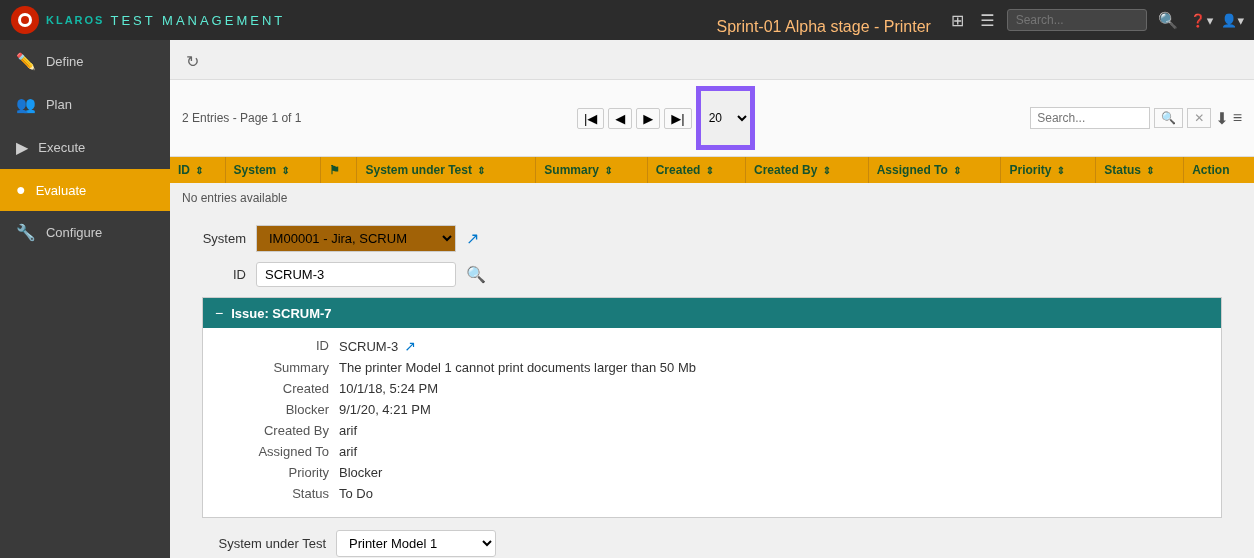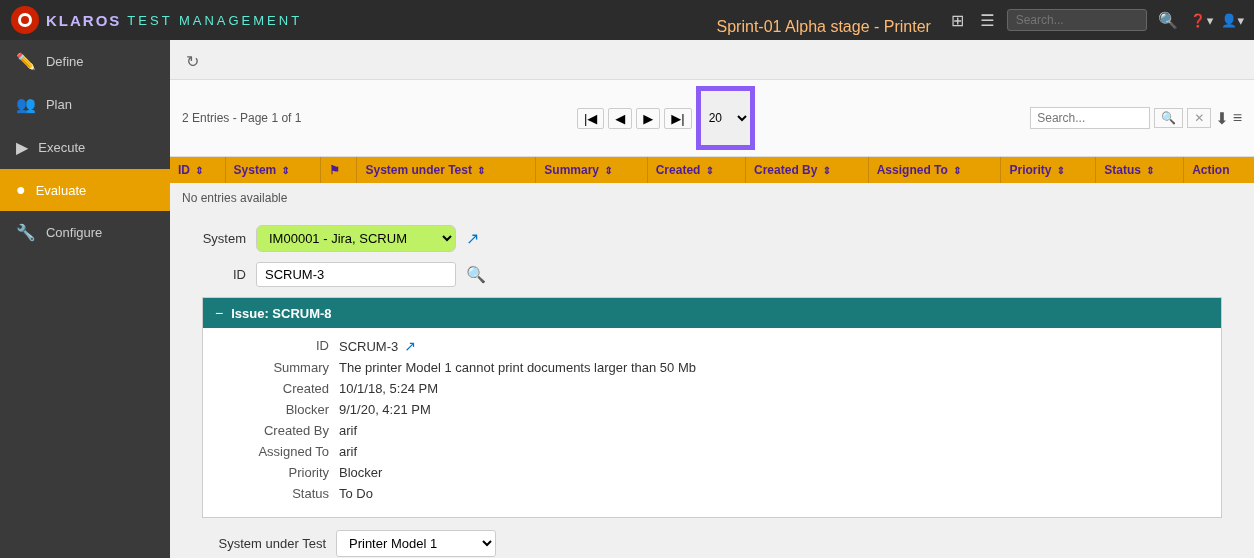--- a/index.html
+++ b/index.html
@@ -10,21 +10,21 @@
       background: #2c2c2c;
       color: #fff;
       height: 40px;
       display: flex;
       align-items: center;
       padding: 0 10px;
       gap: 8px;
     }
     .topnav-logo { display: flex; align-items: center; gap: 6px; }
     .topnav-logo-icon { width: 30px; height: 30px; }
-    .topnav-brand { font-size: 15px; font-weight: bold; letter-spacing: 2px; color: #c4b5fd; }
+    .topnav-brand { font-size: 11px; font-weight: bold; letter-spacing: 2px; color: #14b8a6; }
     .topnav-app { font-size: 13px; letter-spacing: 3px; color: #5eead4; }
     .topnav-spacer { flex: 1; }
     .topnav-sprint { font-size: 16px; color: #fdba74; margin-right: 8px; margin-top: 14px; }
     .topnav-icon-btn {
       background: none; border: none; color: #ccc; cursor: pointer; font-size: 16px; padding: 2px 4px;
     }
     .topnav-search {
       background: #444; border: 1px solid #666; color: #fff; padding: 3px 8px; font-size: 12px; width: 140px; border-radius: 3px;
     }
     .topnav-help { background: none; border: none; color: #ccc; cursor: pointer; font-size: 13px; }
@@ -64,36 +64,36 @@
     .page-size-select { font-size: 12px; padding: 19px 4px; border: 5px solid #8b5cf6; }
     .search-area { display: flex; align-items: center; gap: 4px; }
     .table-search { border: 1px solid #ccc; padding: 3px 6px; font-size: 12px; width: 120px; }
     .search-btn { background: none; border: 1px solid #ccc; padding: 2px 6px; cursor: pointer; font-size: 12px; }
     .clear-btn { background: none; border: 1px solid #ccc; padding: 2px 6px; cursor: pointer; font-size: 12px; color: #999; }
     .export-btn { background: none; border: none; cursor: pointer; font-size: 16px; color: #555; }
     .cols-btn { background: none; border: none; cursor: pointer; font-size: 16px; color: #555; }
 
     
     .data-table { width: 100%; border-collapse: collapse; font-size: 12px; }
-    .data-table thead tr { background: #e8a000; color: #4c1d95; }
+    .data-table thead tr { background: #e8a000; color: #14532d; }
     .data-table thead th {
       padding: 6px 8px; text-align: left; white-space: nowrap;
       border-right: 1px solid #c8880a; cursor: pointer; user-select: none;
     }
     .data-table thead th:last-child { border-right: none; }
     .sort-arrow { font-size: 10px; margin-left: 2px; }
     .no-entries { padding: 8px 12px; font-size: 12px; color: #555; }
 
     
     .form-section { padding: 12px 16px; }
     .form-row { display: flex; align-items: center; gap: 10px; margin-bottom: 10px; }
     .form-label { font-size: 13px; color: #333; width: 60px; text-align: right; }
     .form-select {
       border: 1px solid #ccc; padding: 4px 8px; font-size: 13px;
-      border-radius: 6px; background: #bef264; cursor: pointer; min-width: 200px;
+      border-radius: 1px; background: #a16207; cursor: pointer; min-width: 200px;
     }
     .external-link-btn { background: none; border: none; cursor: pointer; font-size: 16px; color: #0077cc; }
     .id-input {
       border: 1px solid #ccc; padding: 4px 8px; font-size: 13px;
       border-radius: 3px; width: 200px;
     }
     .id-search-btn { background: none; border: none; cursor: pointer; font-size: 16px; color: #555; }
 
     
     .issue-block { margin: 8px 16px; border: 1px solid #ccc; }
@@ -247,21 +247,21 @@
         </div>
         <div class="form-row">
           <label class="form-label">ID</label>
           <input class="id-input" value="SCRUM-3" style="">
           <button class="id-search-btn">🔍</button>
         </div>
 
         <div class="issue-block">
           <div class="issue-header">
             <button class="collapse-btn">−</button>
-            <span>Issue: SCRUM-8</span>
+            <span>Issue: SCRUM-7</span>
           </div>
           <div class="issue-body">
             <div class="issue-row">
               <span class="issue-field-label">ID</span>
               <span class="issue-field-value">
                 <span>SCRUM-3</span>
                 <button class="issue-ext-link">↗</button>
               </span>
             </div>
             <div class="issue-row">

